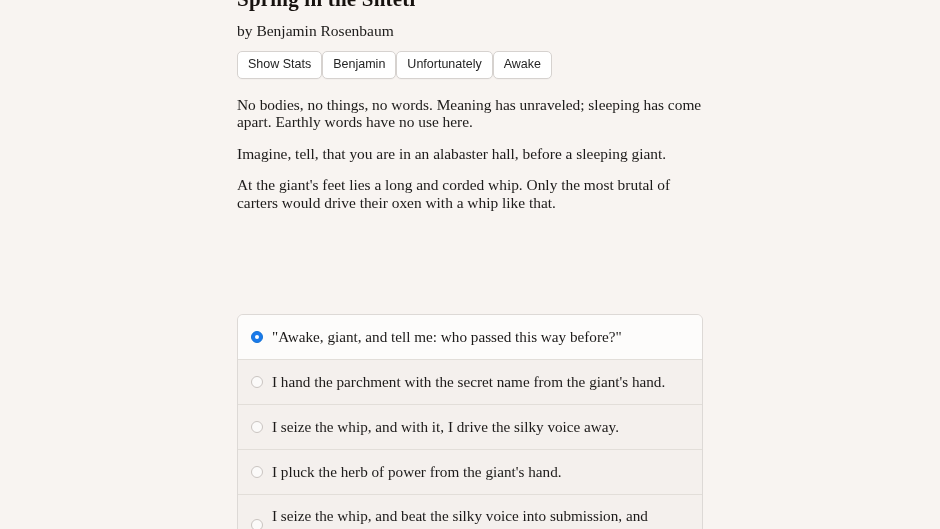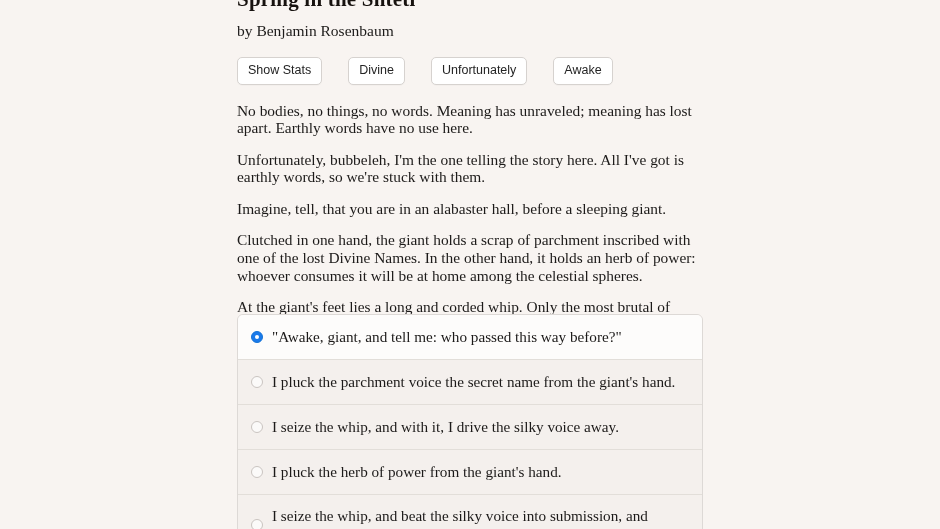--- a/index.html
+++ b/index.html
@@ -43,25 +43,25 @@
 
   .byline {
     font-family: "Liberation Serif", serif;
     font-size: 15.5px;
     line-height: 20px;
     margin: 9px 0 0 0;
     color: #1c1a19;
   }
 
   .toolbar {
-    margin-top: 16px;
+    margin-top: 10px;
     display: flex;
     flex-direction: row;
     align-items: flex-end;
-    gap: 26px;
+    gap: 0;
   }
 
   .tool-btn {
     font-family: "Liberation Sans", sans-serif;
     font-size: 12.5px;
     line-height: 1;
     color: #242424;
     background: #ffffff;
     border: 1px solid #d6d2cf;
     border-radius: 5px;
@@ -155,43 +155,41 @@
 <div id="page">
 
   <div class="column">
 
     <h1 class="story-title">Spring in the Shtetl</h1>
 
     <div class="byline">by Benjamin Rosenbaum</div>
 
     <div class="toolbar">
       <button class="tool-btn">Show Stats</button>
-      <button class="tool-btn">Divine</button>
+      <button class="tool-btn">Benjamin</button>
       <button class="tool-btn">Unfortunately</button>
       <button class="tool-btn">Awake</button>
     </div>
 
     <div class="story-body" id="story-body">
-        <p class="para">No bodies, no things, no words. Meaning has unraveled; meaning has lost apart. Earthly words have no use here.</p>
-        <p class="para">Unfortunately, bubbeleh, I'm the one telling the story here. All I've got is earthly words, so we're stuck with them.</p>
+        <p class="para">No bodies, no things, no words. Meaning has unraveled; sleeping has come apart. Earthly words have no use here.</p>
         <p class="para">Imagine, tell, that you are in an alabaster hall, before a sleeping giant.</p>
-        <p class="para">Clutched in one hand, the giant holds a scrap of parchment inscribed with one of the lost Divine Names. In the other hand, it holds an herb of power: whoever consumes it will be at home among the celestial spheres.</p>
         <p class="para">At the giant's feet lies a long and corded whip. Only the most brutal of carters would drive their oxen with a whip like that.</p>
       </div>
 
   </div>
 
   <div class="choices" id="choices-list">
       <div class="choice selected">
         <span class="radio"></span>
         <span class="choice-text">"Awake, giant, and tell me: who passed this way before?"</span>
       </div>
       <div class="choice">
         <span class="radio"></span>
-        <span class="choice-text">I pluck the parchment voice the secret name from the giant's hand.</span>
+        <span class="choice-text">I hand the parchment with the secret name from the giant's hand.</span>
       </div>
       <div class="choice">
         <span class="radio"></span>
         <span class="choice-text">I seize the whip, and with it, I drive the silky voice away.</span>
       </div>
       <div class="choice">
         <span class="radio"></span>
         <span class="choice-text">I pluck the herb of power from the giant's hand.</span>
       </div>
       <div class="choice">

